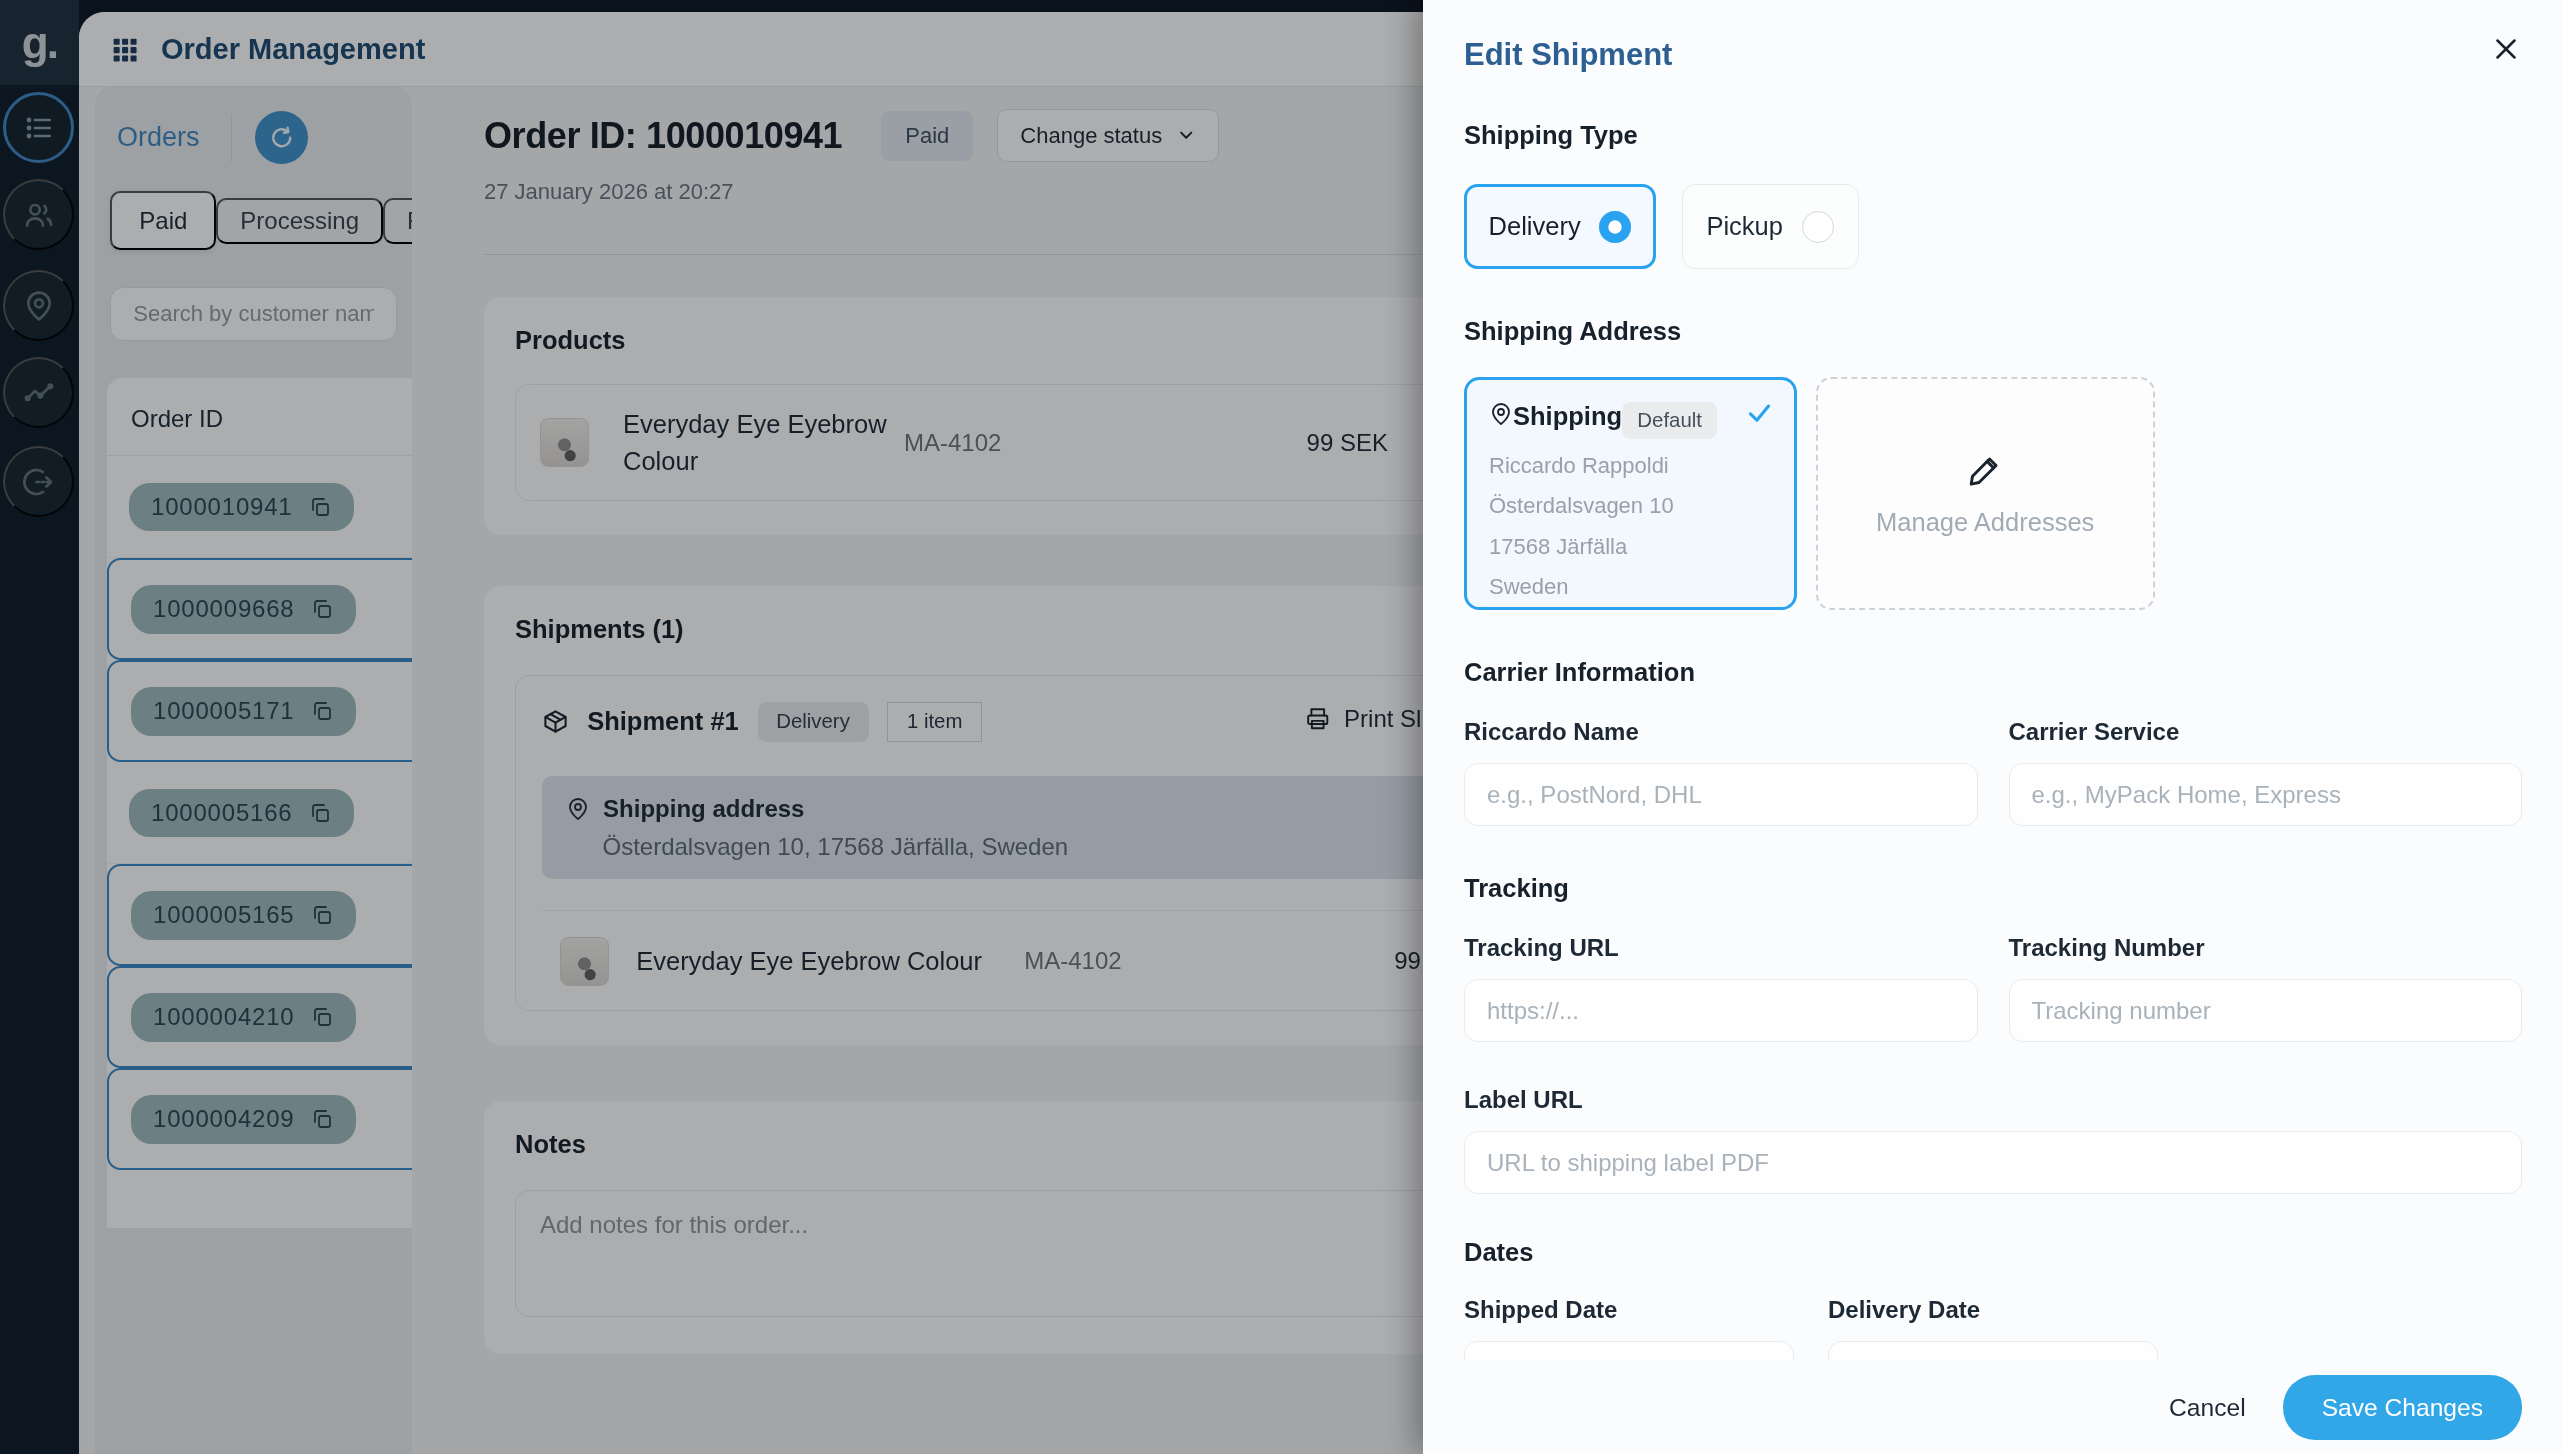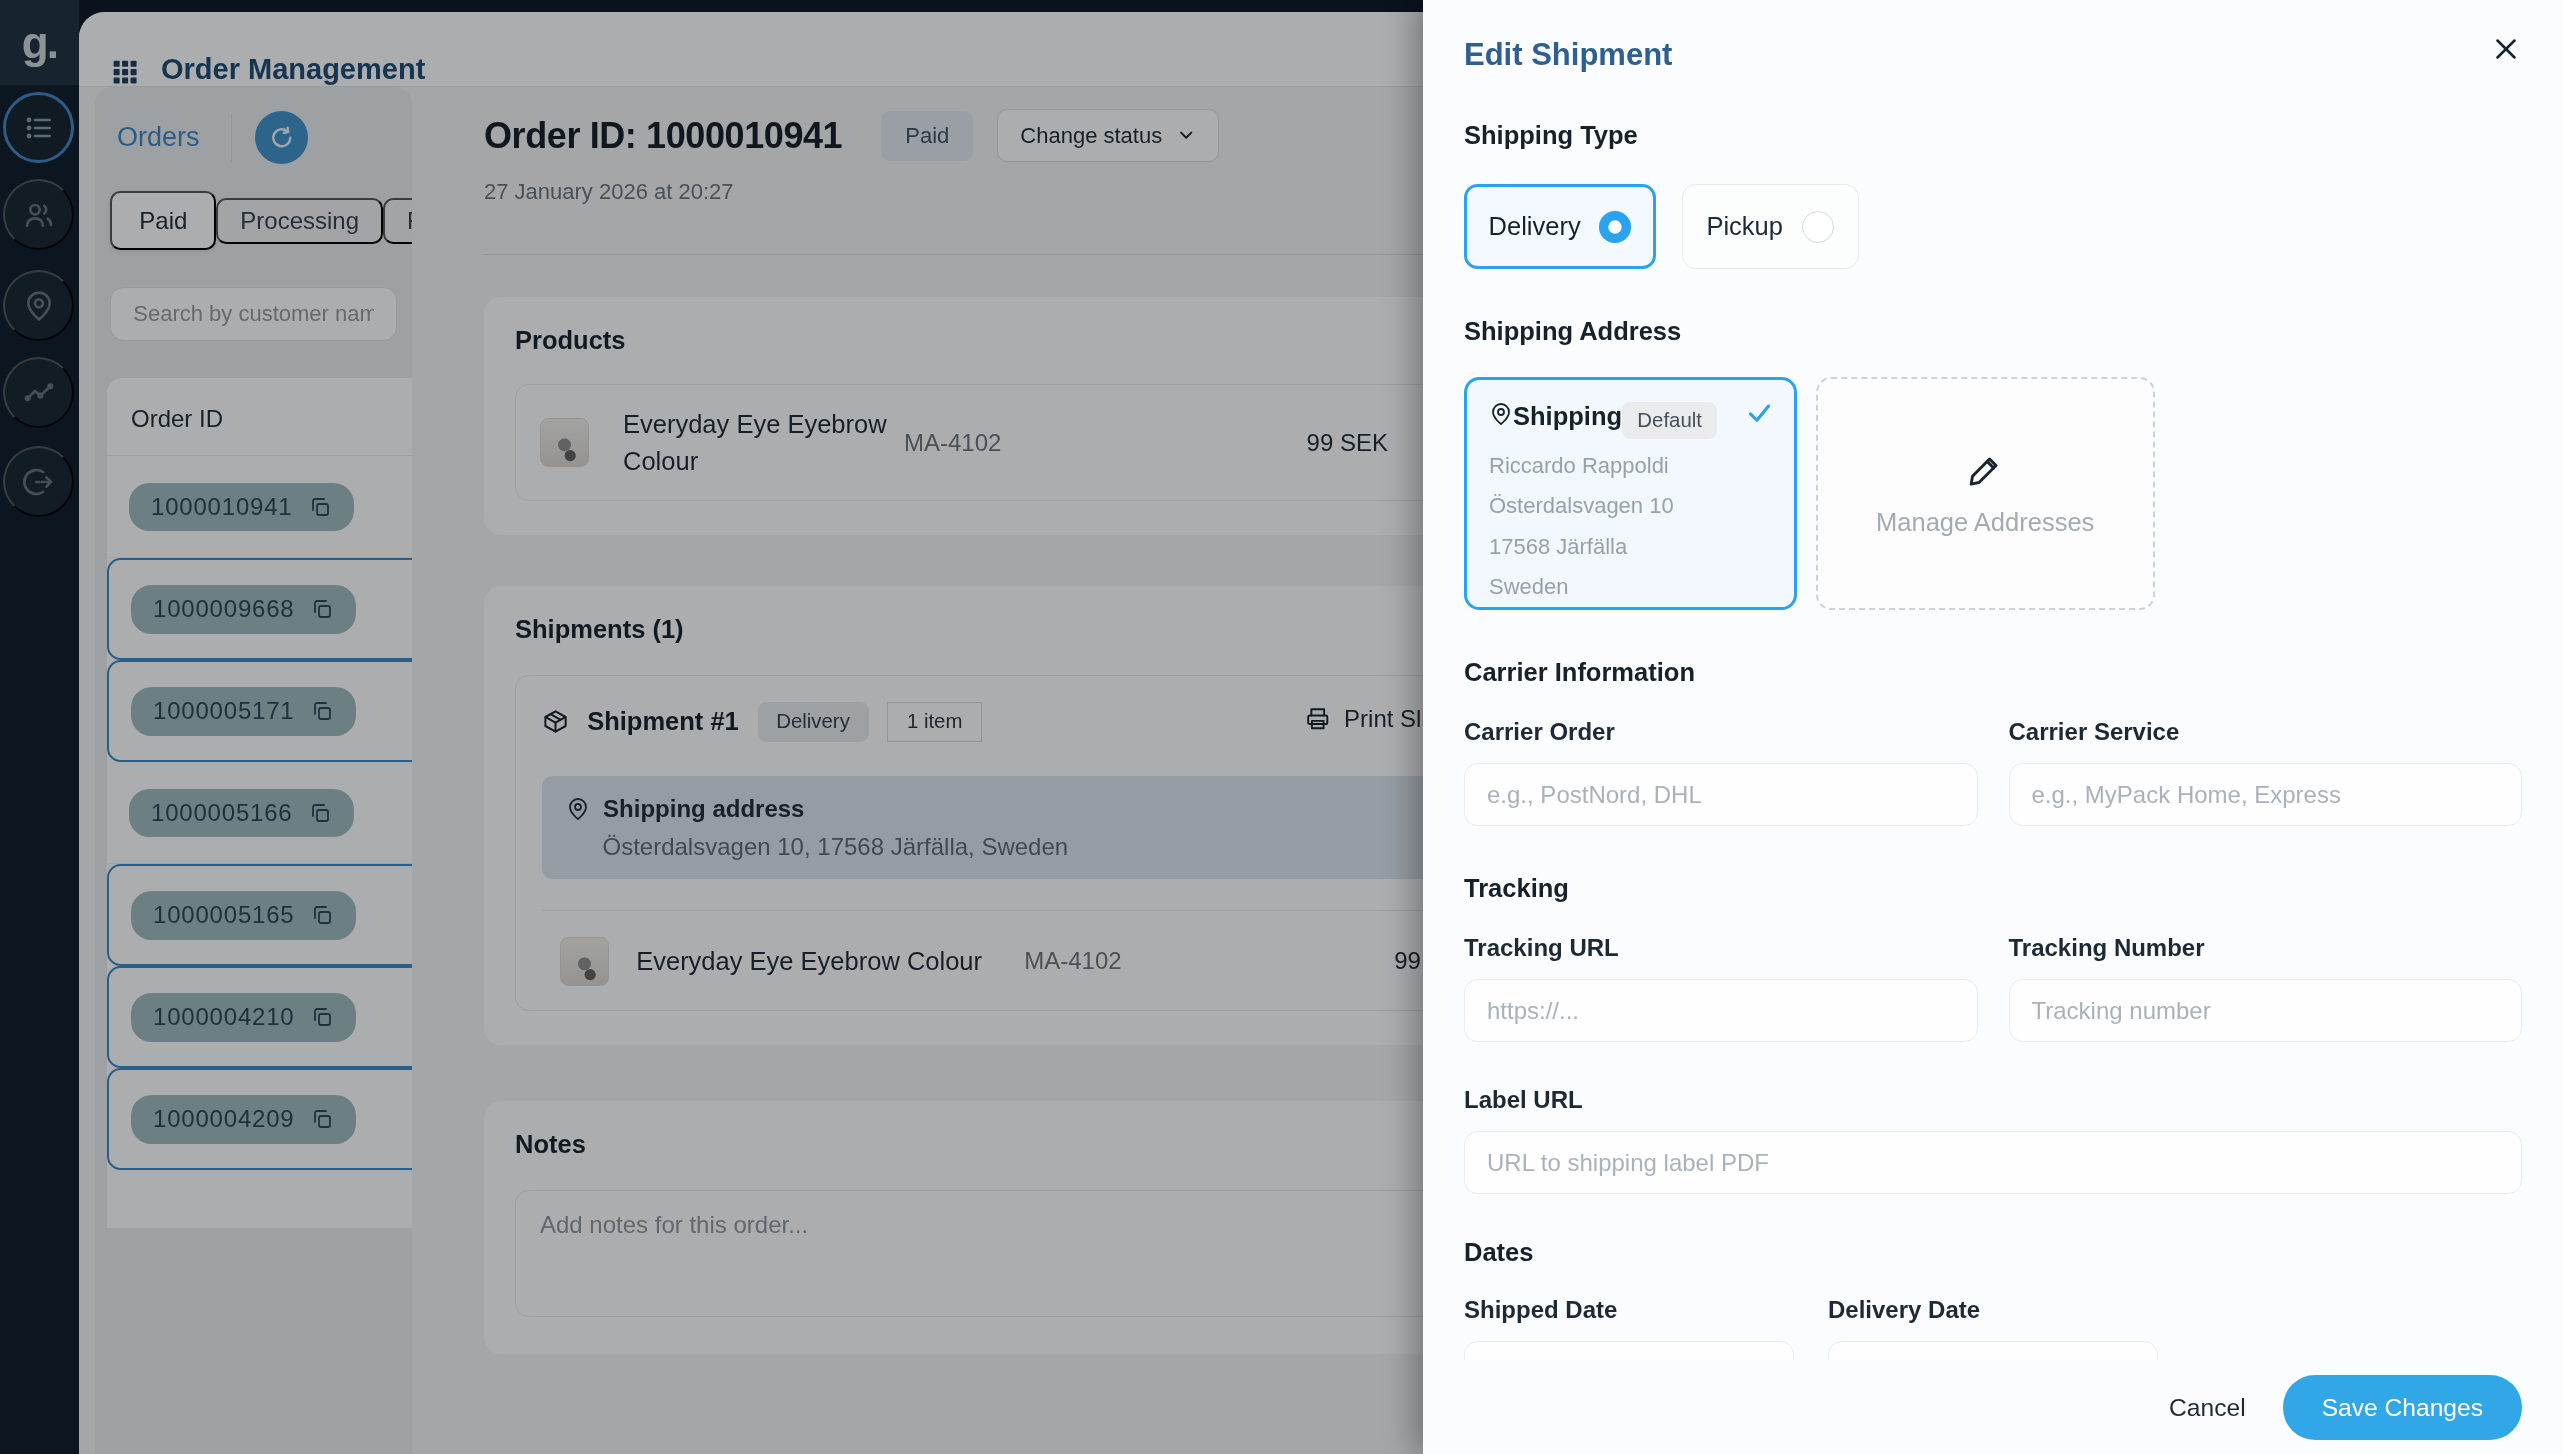--- a/index.html
+++ b/index.html
@@ -13,21 +13,21 @@
   .logo-text { color:#ced4d9; font-size:44px; font-weight:bold; letter-spacing:-1.7px; }
   .rail-btn { position:absolute; left:3.4px; width:71px; height:71px; border-radius:50%;
               background:#15252f; display:flex; align-items:center; justify-content:center; color:#61707c; }
   .rail-btn svg { width:32px; height:32px; }
   .rail-btn.active { border:3.4px solid var(--blue); color:#8899a6; background:#12222e; }
 
   
   .app { position:absolute; left:79px; top:12px; right:0; bottom:0; background:#f0f2f4;
          border-top-left-radius:25.5px; overflow:hidden; z-index:10; }
   .topbar { height:75px; background:#fcfdfd; border-bottom:0.8px solid #e2e5e8; display:flex;
-            align-items:flex-end; padding-left:31px; gap:22px; border-top-left-radius:25.5px; }
+            align-items:center; padding-left:31px; gap:22px; border-top-left-radius:25.5px; }
   .topbar-title { font-size:29px; font-weight:bold; color:var(--navy); }
   .grid-icon { color:#1c3c5e; }
 
   .app-body { display:flex; height:calc(100% - 75px);gap:33px; }
 
   
   .orders-panel { width:317px; margin-left:16px; background:#e8ebed; border-radius:17px 17px 0 0;
                   overflow:hidden; flex:none; }
   .op-head { display:flex; align-items:center; padding:24px 0 8.5px 22px; }
   .op-title { font-size:27px; color:var(--blue); font-weight:500; }
@@ -434,21 +434,21 @@
             <path d="M14.5 5.5l4 4L8 20l-4.8 1L4 16.2 14.5 5.5z"></path>
             <path d="M13 7l4 4"></path>
           </svg>
         <span class="manage-label">Manage Addresses</span>
       </button>
     </div>
 
     <div class="sec-label">Carrier Information</div>
     <div class="grid2">
       <div>
-        <div class="field-label">Carrier Order</div>
+        <div class="field-label">Riccardo Name</div>
         <input class="t-input" placeholder="e.g., PostNord, DHL" style="">
       </div>
       <div>
         <div class="field-label">Carrier Service</div>
         <input class="t-input" placeholder="e.g., MyPack Home, Express" style="">
       </div>
     </div>
 
     <div class="sec-label">Tracking</div>
     <div class="grid2">

